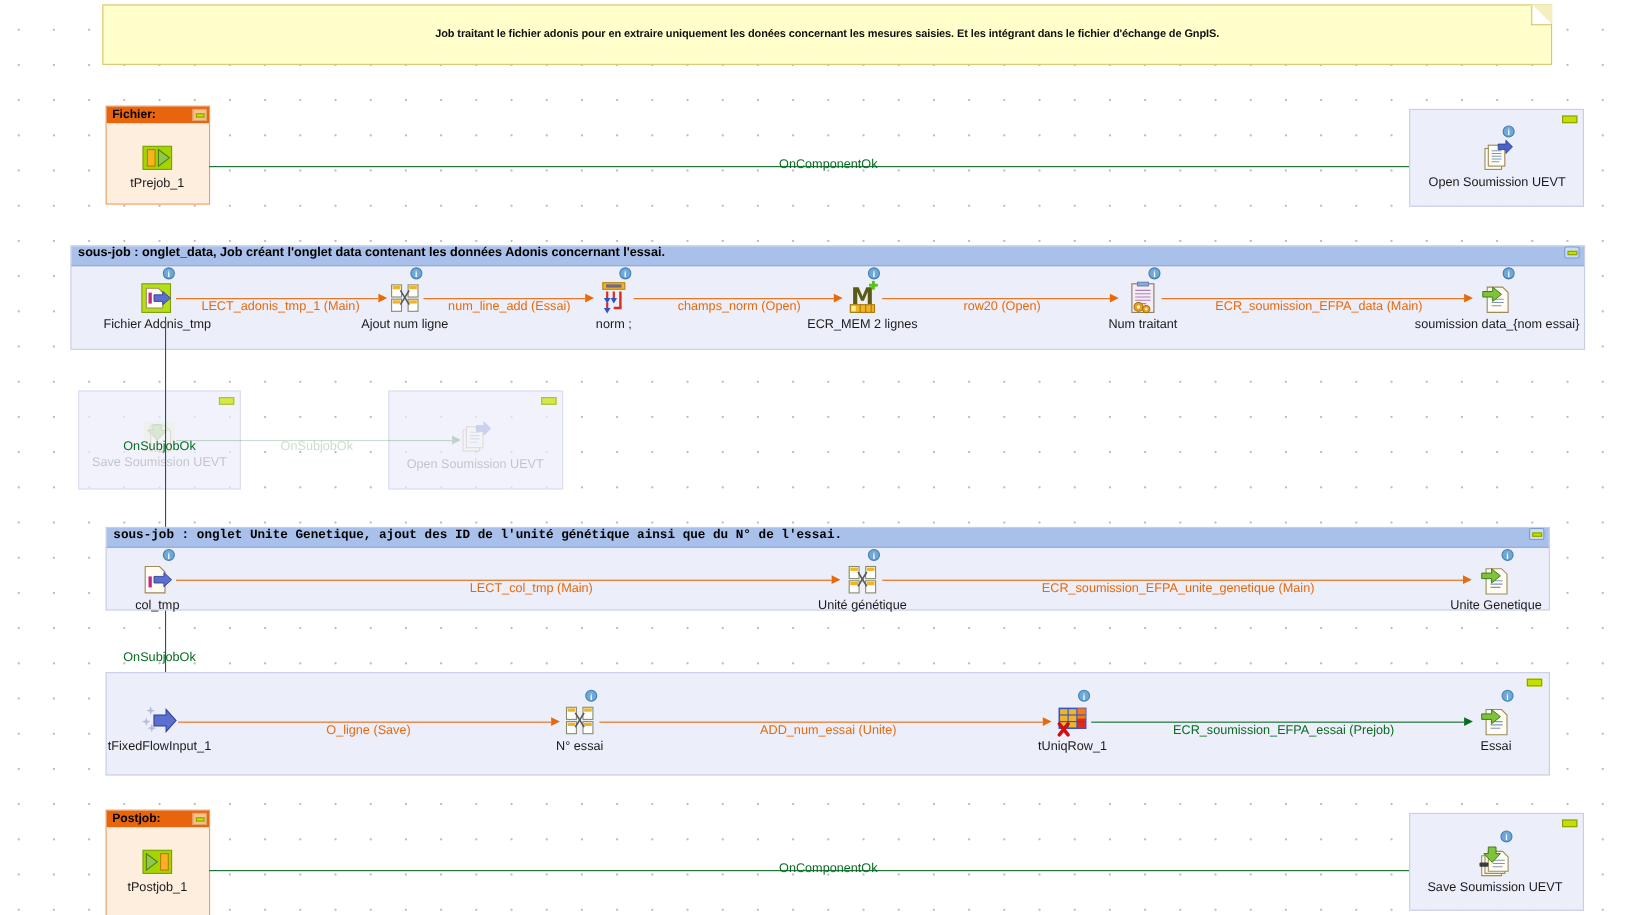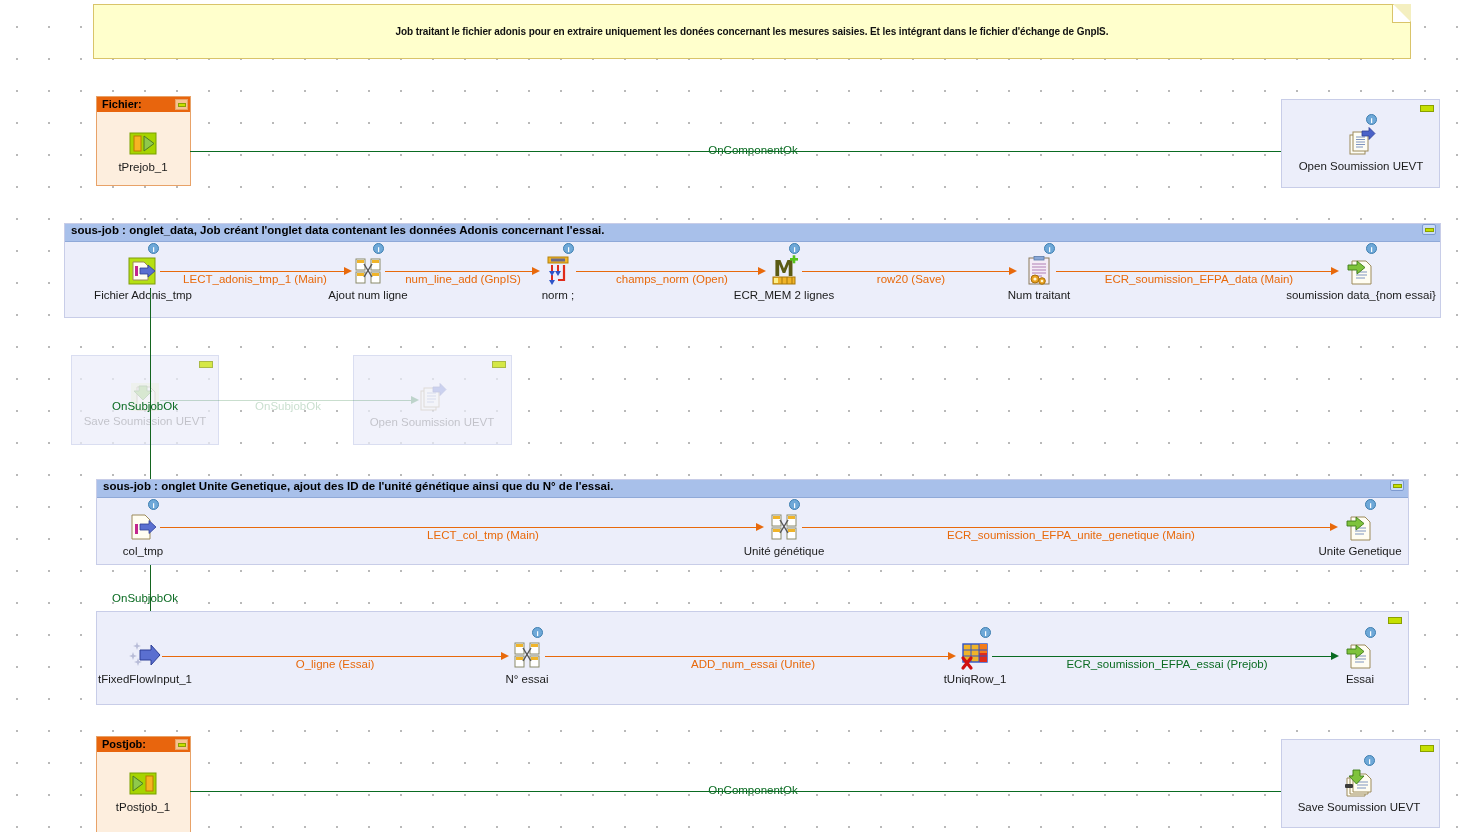--- a/index.html
+++ b/index.html
@@ -312,29 +312,29 @@
     </div>
     <div class="clabel">soumission data_{nom essai}</div>
   </div>
 
   <div class="link abs" style="left:160px;top:271px;width:184px;"></div>
   <div class="arrow-r abs" style="left:344px;top:267px;"></div>
   <div class="linklabel abs" style="left:255px;top:273px;">LECT_adonis_tmp_1 (Main)</div>
 
   <div class="link abs" style="left:385px;top:271px;width:147px;"></div>
   <div class="arrow-r abs" style="left:532px;top:267px;"></div>
-  <div class="linklabel abs" style="left:463px;top:273px;">num_line_add (GnpIS)</div>
+  <div class="linklabel abs" style="left:463px;top:273px;">num_line_add (Essai)</div>
 
   <div class="link abs" style="left:576px;top:271px;width:182px;"></div>
   <div class="arrow-r abs" style="left:758px;top:267px;"></div>
   <div class="linklabel abs" style="left:672px;top:273px;">champs_norm (Open)</div>
 
   <div class="link abs" style="left:802px;top:271px;width:207px;"></div>
   <div class="arrow-r abs" style="left:1009px;top:267px;"></div>
-  <div class="linklabel abs" style="left:911px;top:273px;">row20 (Save)</div>
+  <div class="linklabel abs" style="left:911px;top:273px;">row20 (Open)</div>
 
   <div class="link abs" style="left:1056px;top:271px;width:275px;"></div>
   <div class="arrow-r abs" style="left:1331px;top:267px;"></div>
   <div class="linklabel abs" style="left:1199px;top:273px;">ECR_soumission_EFPA_data (Main)</div>
 
   <div class="abs ghostbox" style="left:71px;top:355px;width:148px;height:90px;">
     <div class="min-btn-plain" style="right:5px;top:5px;"></div>
   </div>
   <div class="comp abs ghost" style="left:145px;top:397px;">
     <div class="icon">
@@ -370,21 +370,21 @@
   <div class="link abs ghost" style="left:160px;top:400px;width:251px;border-top-color:#0a6b22;"></div>
   <div class="arrow-r abs ghost" style="left:411px;top:396px;border-left-color:#0a6b22;"></div>
   <div class="linklabel abs ghost" style="left:288px;top:400px;color:#0a6b22;">OnSubjobOk</div>
 
   <div class="link-v abs" style="left:150px;top:288px;height:360px;"></div>
   <div class="arrow-d abs" style="left:145px;top:503px;"></div>
   <div class="arrow-d abs" style="left:145px;top:640px;"></div>
   <div class="linklabel abs green" style="left:145px;top:400px;">OnSubjobOk</div>
   <div class="linklabel abs green" style="left:145px;top:592px;">OnSubjobOk</div>
 
-  <div class="abs subjob" style="left:96px;top:479px;width:1313px;height:86px;">
+  <div class="abs subjob" style="left:96px;top:479px;width:1313px;height:76px;font-family:Liberation Mono, monospace;">
     <div class="subjob-header">
       <span class="label">sous-job : onglet Unite Genetique, ajout des ID de l'unité génétique ainsi que du N° de l'essai.</span>
       <span class="min-btn-blue">
           <i></i>
         </span>
     </div>
   </div>
 
   <div class="comp abs" style="left:143px;top:527px;">
     <div class="info">i</div>
@@ -506,21 +506,21 @@
           <line x1="11" y1="23" x2="20" y2="23"></line>
         </g>
         <path d="M3 10 L12 10 L12 6 L20 12.5 L12 19 L12 15 L3 15 Z" fill="#7fc33c" stroke="#3f7a18" stroke-width="0.9"></path>
       </svg>
     </div>
     <div class="clabel">Essai</div>
   </div>
 
   <div class="link abs" style="left:162px;top:656px;width:339px;"></div>
   <div class="arrow-r abs" style="left:501px;top:652px;"></div>
-  <div class="linklabel abs" style="left:335px;top:658px;">O_ligne (Essai)</div>
+  <div class="linklabel abs" style="left:335px;top:658px;">O_ligne (Save)</div>
 
   <div class="link abs" style="left:545px;top:656px;width:403px;"></div>
   <div class="arrow-r abs" style="left:948px;top:652px;"></div>
   <div class="linklabel abs" style="left:753px;top:658px;">ADD_num_essai (Unite)</div>
 
   <div class="link green abs" style="left:992px;top:656px;width:339px;"></div>
   <div class="arrow-r green abs" style="left:1331px;top:652px;"></div>
   <div class="linklabel green abs" style="left:1167px;top:658px;">ECR_soumission_EFPA_essai (Prejob)</div>
 
   <div class="abs jobbox" style="left:96px;top:736px;width:95px;height:108px;padding-left:12px;">

